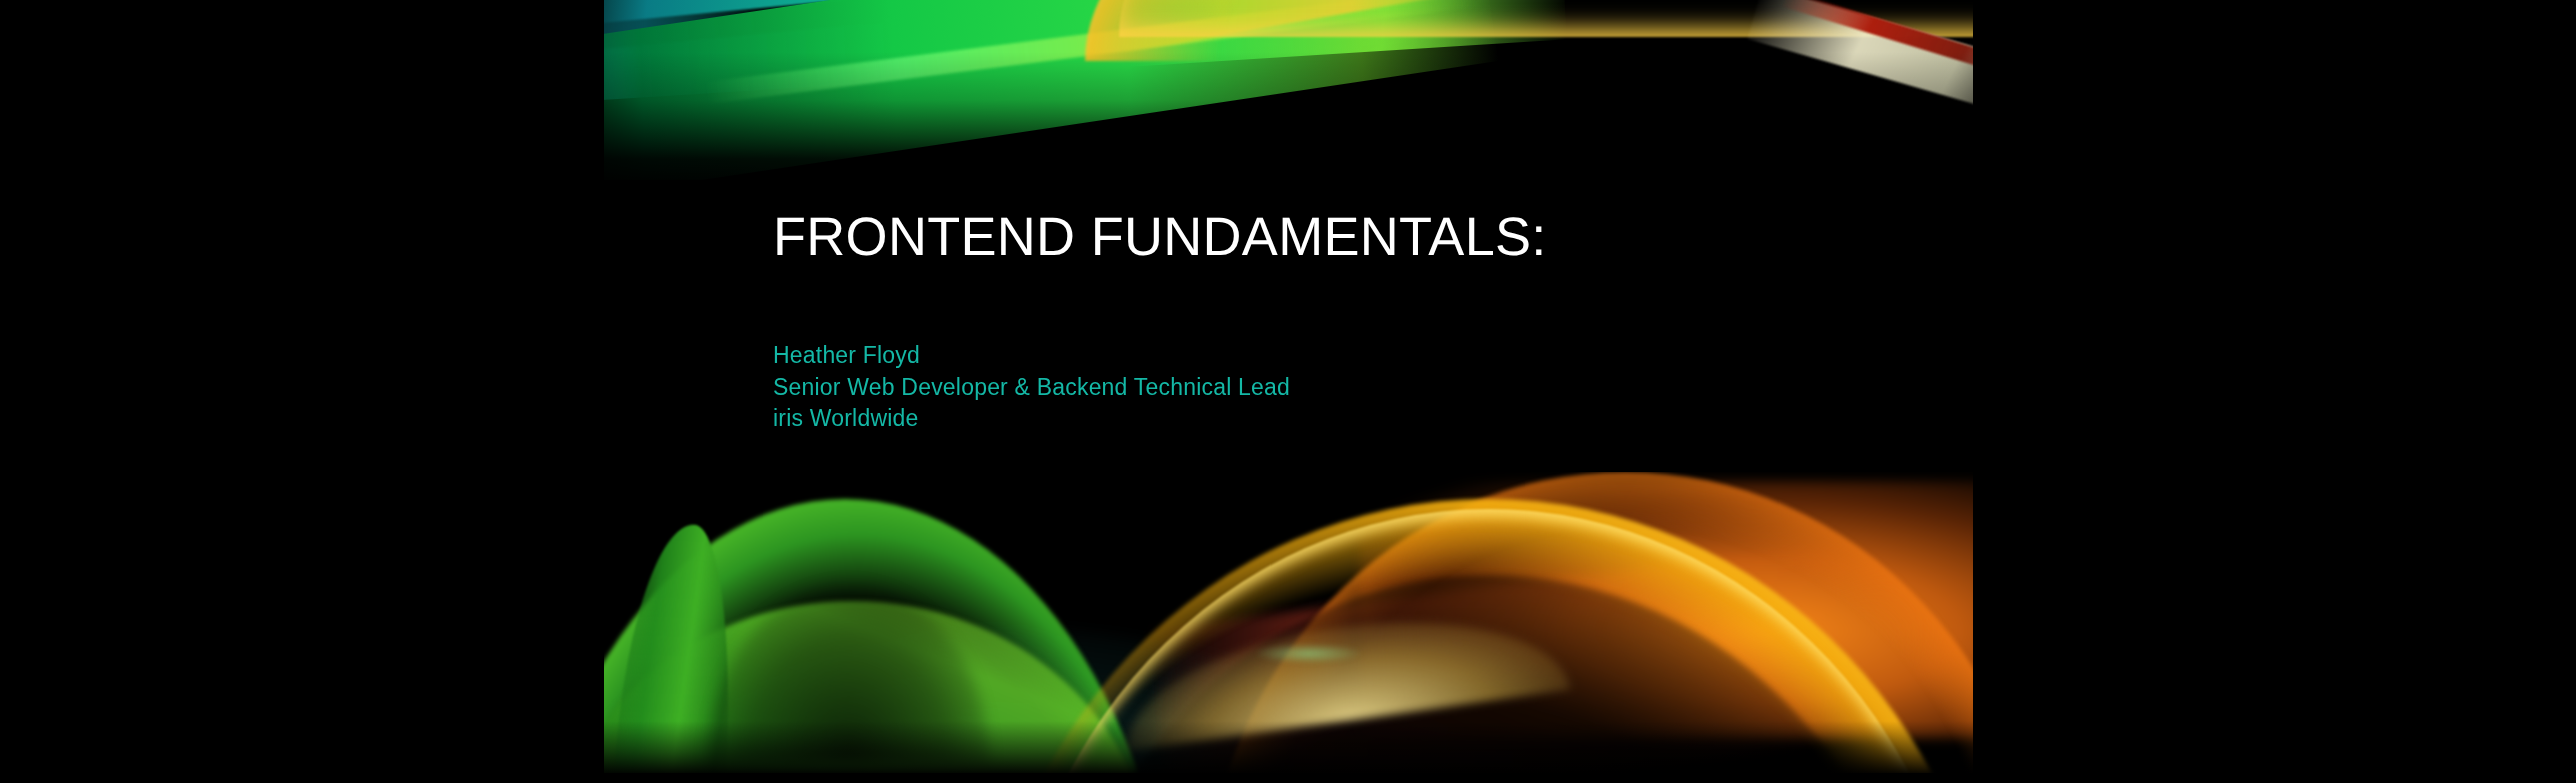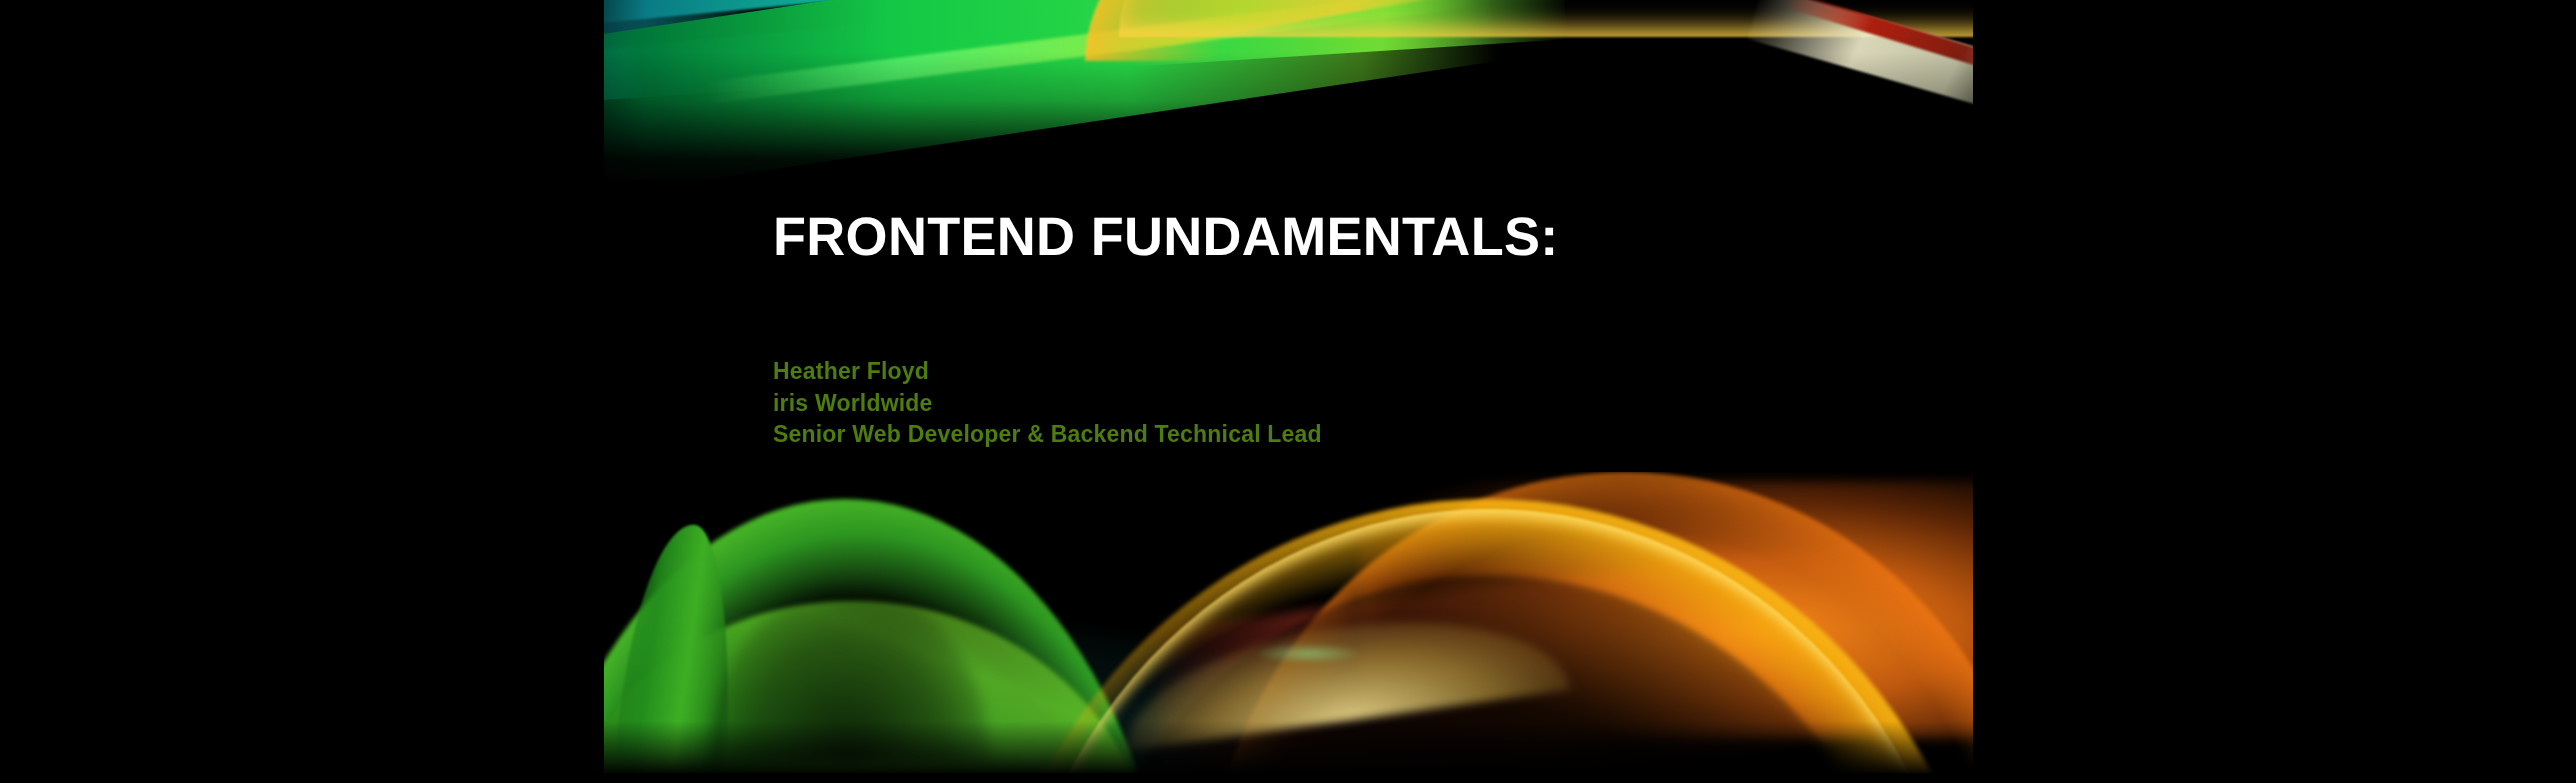--- a/index.html
+++ b/index.html
@@ -350,29 +350,29 @@
     color:#ffffff;
     font-family:"Liberation Sans", sans-serif;
     font-size:54px;
     font-weight:300;
     line-height:1.04;
     letter-spacing:0.3px;
     white-space:pre-line;
     text-rendering:geometricPrecision;
   }
   .slide-subtitle {
-    margin-top:35px;
-    color:#4d7c0f;
+    margin-top:19px;
+    color:#14b8a6;
     font-family:"Liberation Sans", sans-serif;
     font-size:23px;
     font-weight:300;
     line-height:1.36;
     letter-spacing:0.2px;
   }
-  .sub-line { display:block;font-weight:bold; }
+  .sub-line { display:block; }
 </style>
 </head>
 <body>
 
 <div id="slide-canvas">
 
   <div id="slide">
 
     <div class="deco-top">
       <div class="t-band-a"></div>
@@ -386,22 +386,22 @@
       <div class="t-red"></div>
       <div class="t-fade"></div>
     </div>
 
     <div class="text-block">
       <h1 class="slide-title">
         <span class="sub-line">FRONTEND FUNDAMENTALS:</span>
       </h1>
       <div class="slide-subtitle">
         <span class="sub-line">Heather Floyd</span>
+        <span class="sub-line">Senior Web Developer &amp; Backend Technical Lead</span>
         <span class="sub-line">iris Worldwide</span>
-        <span class="sub-line">Senior Web Developer &amp; Backend Technical Lead</span>
       </div>
     </div>
 
     <div class="deco-bottom">
       <div class="b-topfade"></div>
       <div class="b-teal"></div>
       <div class="b-maroon"></div>
       <div class="b-green-arc"></div>
       <div class="b-green-fill"></div>
       <div class="b-blade"></div>

